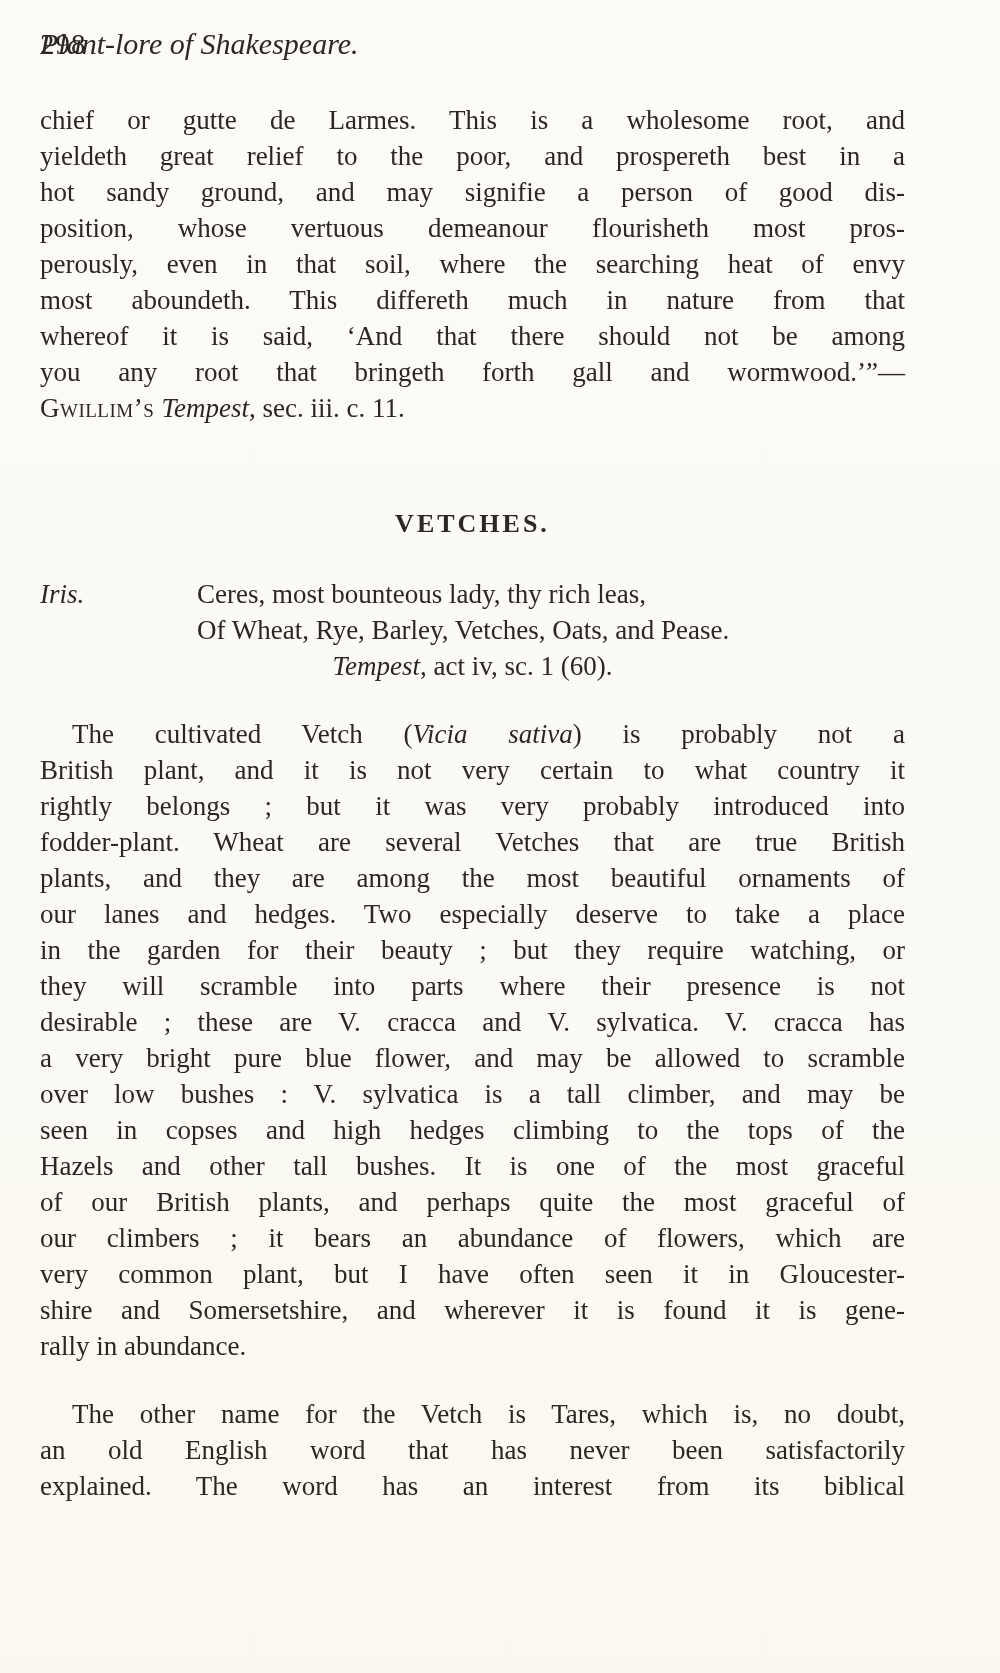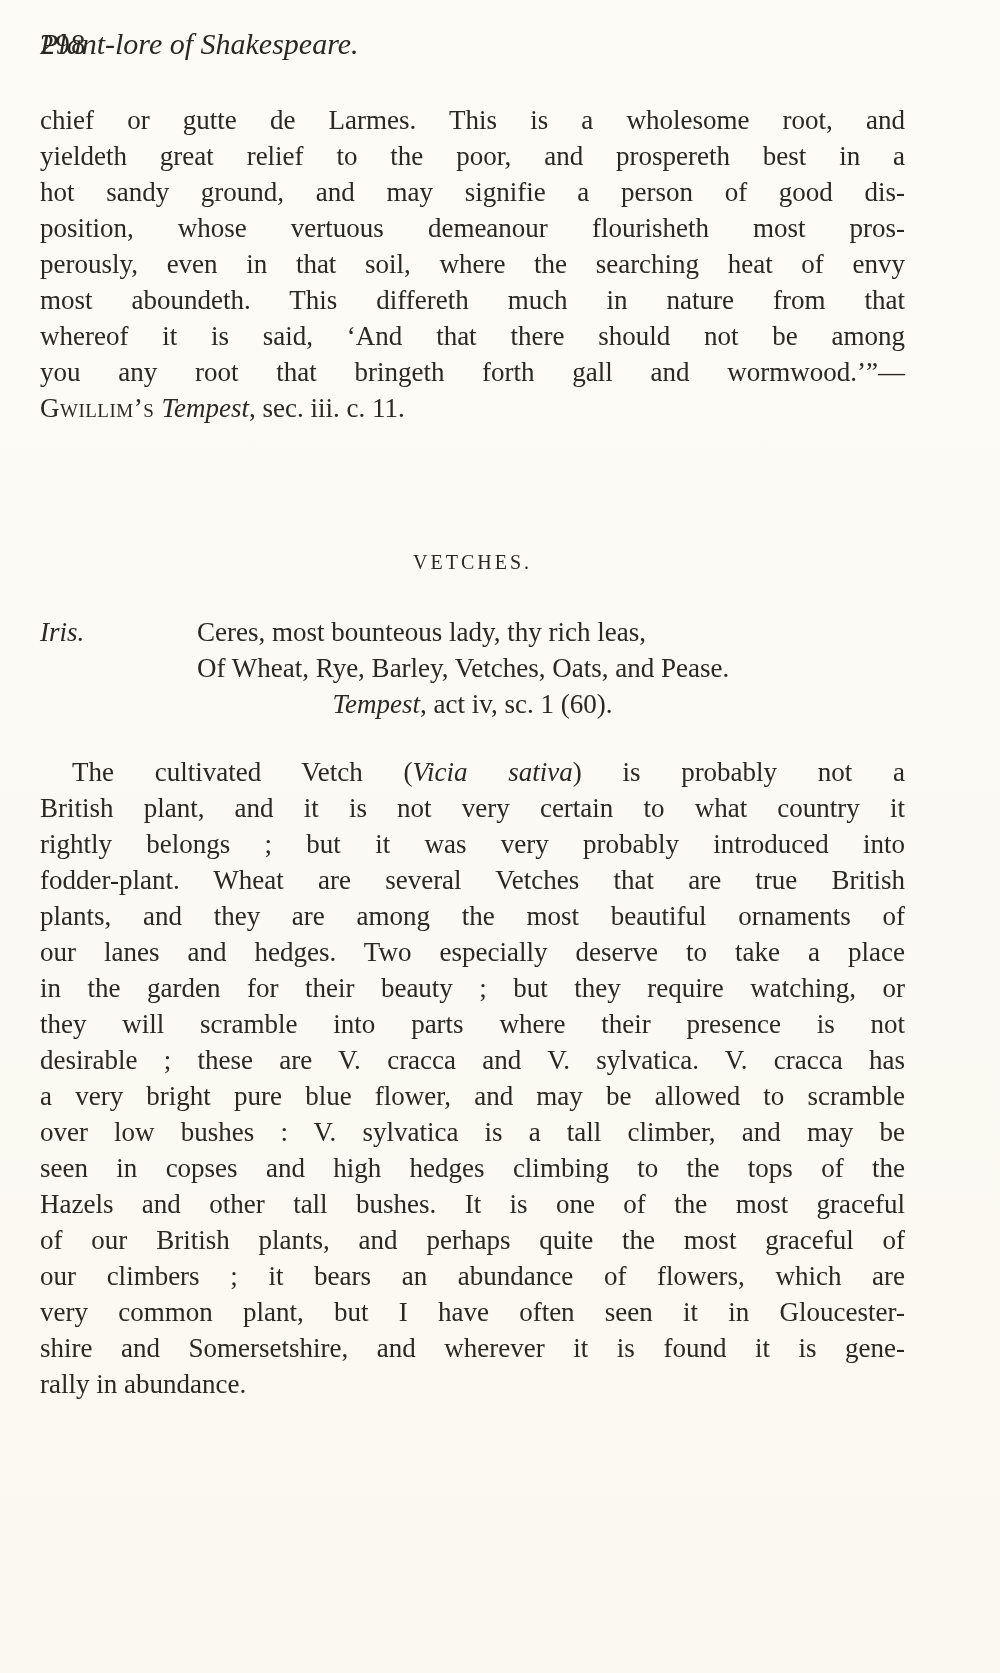--- a/index.html
+++ b/index.html
@@ -44,23 +44,23 @@
   .para { margin: 0; }
   .line {
     text-align: justify;
     text-align-last: justify;
   }
   .line.nojust { text-align-last: auto; }
   .line.indent { padding-left: 32px; margin-top: 32px; }
   .italic { font-style: italic; }
   .smallcaps { font-variant: small-caps; letter-spacing: 0.5px; }
   .section-heading {
-    margin: 118px 0 34px 0;
-    font-size: 20px;
-    font-weight: normal;
+    margin: 80px 0 34px 0;
+    font-size: 26px;
+    font-weight: bold;
     letter-spacing: 3px;
     text-align: center;
   }
   .quote { margin: 0 0 14px 0; }
   .quote-row { display: flex; gap: 47px; }
   .quote-speaker {
     flex: 0 0 110px;
     font-style: italic;
   }
   .quote-lines { flex: 1; }
@@ -116,14 +116,19 @@
       <div class="line">over low bushes : V. sylvatica is a tall climber, and may be</div>
       <div class="line">seen in copses and high hedges climbing to the tops of the</div>
       <div class="line">Hazels and other tall bushes. It is one of the most graceful</div>
       <div class="line">of our British plants, and perhaps quite the most graceful of</div>
       <div class="line">our climbers ; it bears an abundance of flowers, which are</div>
       <div class="line">very common plant, but I have often seen it in Gloucester-</div>
       <div class="line">shire and Somersetshire, and wherever it is found it is gene-</div>
       <div class="line nojust"><span>rally in abundance.</span></div>
     </div>
 
+  <div class="para">
+      <div class="line indent"><span>The other name for the Vetch is Tares, which is, no doubt,</span></div>
+      <div class="line">an old English word that has never been satisfactorily</div>
+      <div class="line">explained. The word has an interest from its biblical</div>
+    </div>
 
 </div>
 
 </body></html>

